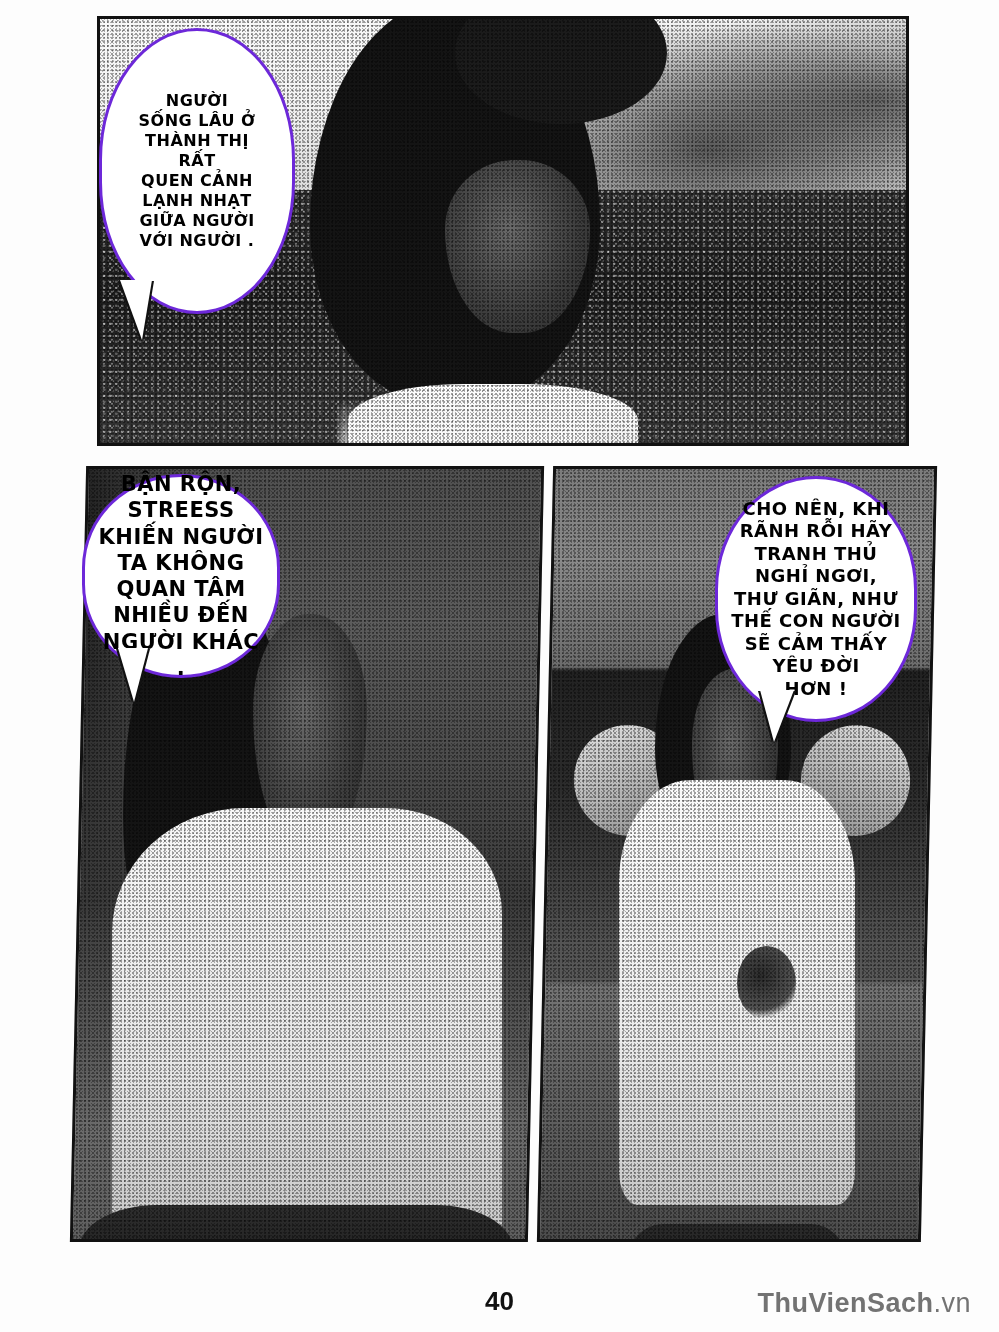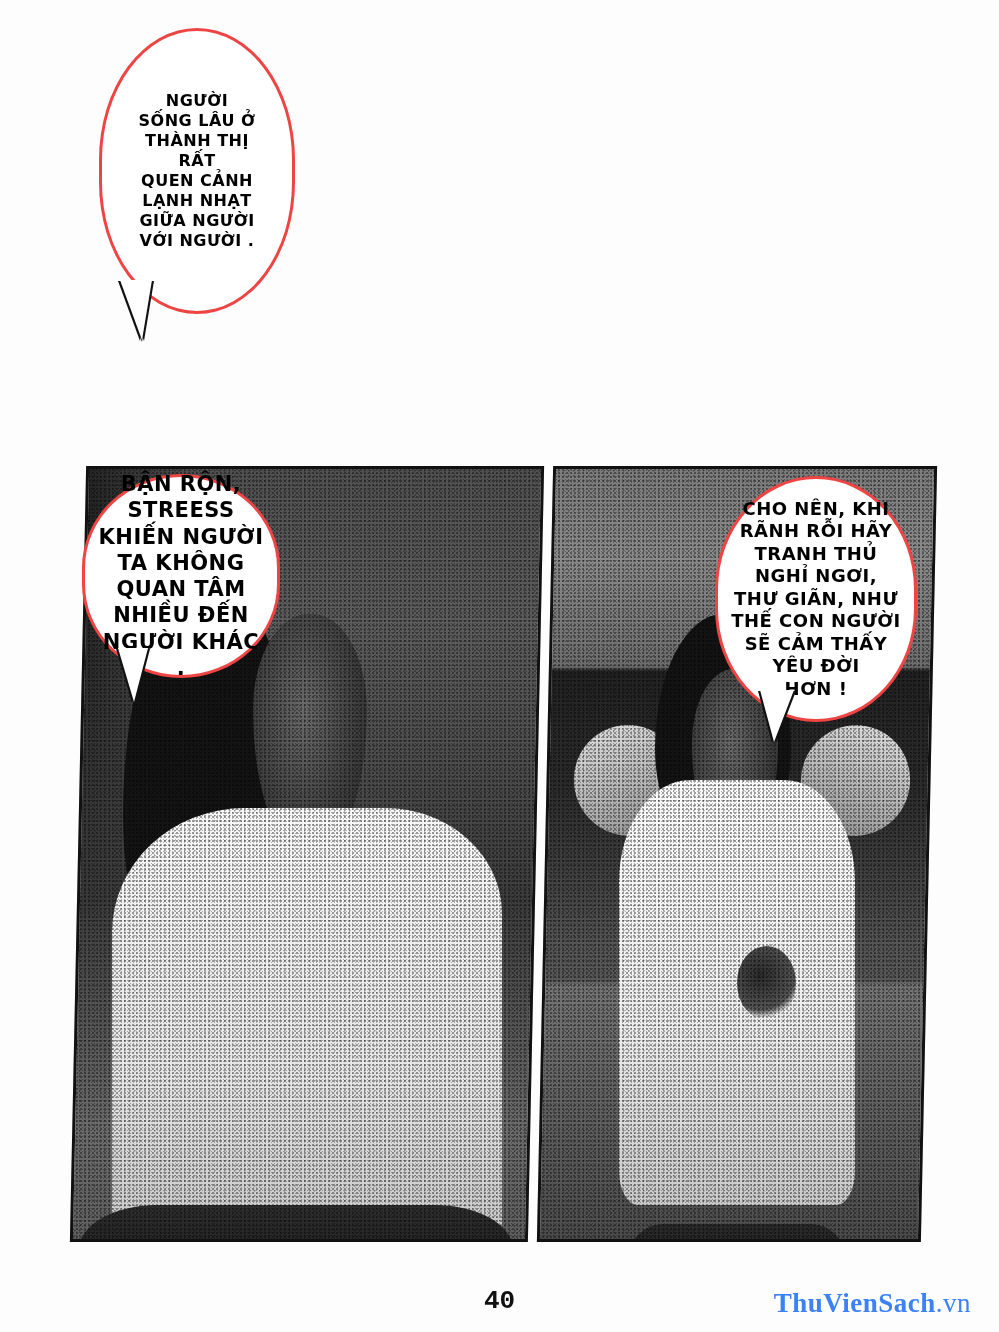--- a/index.html
+++ b/index.html
@@ -195,21 +195,21 @@
   .p3-motif {
     position: absolute; left: 50%; top: 60%; width: 13%; height: 8%;
     background: radial-gradient(circle at 40% 40%, #2a2a2a 0%, #555 60%, rgba(0,0,0,0) 75%);
     border-radius: 50%;
   }
 
   
   .balloon {
     position: absolute;
     background: #ffffff;
-    border: 3px solid #ef4444;
+    border: 3px solid #6d28d9;
     border-radius: 50% / 46%;
     display: flex;
     align-items: center;
     justify-content: center;
     text-align: center;
     z-index: 5;
   }
   .balloon-text {
     font-family: "DejaVu Sans", sans-serif;
     font-weight: 700;
@@ -254,52 +254,69 @@
     border-top: 52px solid #fff;
     filter: drop-shadow(-2px 1px 0 #111) drop-shadow(2px 1px 0 #111);
   }
 
   
   #page-number {
     position: absolute;
     left: 0; right: 0;
     top: 1286px;
     text-align: center;
-    font-family: Liberation Mono, monospace;
+    font-family: Liberation Sans, sans-serif;
     font-weight: 700;
     font-size: 26px;
     color: #111;
   }
   #watermark {
     position: absolute;
     right: 28px;
     top: 1288px;
-    font-family: Liberation Serif, serif;
+    font-family: Liberation Sans, sans-serif;
     font-size: 27px;
-    color: #3b82f6;
+    color: #737373;
     letter-spacing: 0.5px;
     font-style: italic;
     white-space: nowrap;
   }
   #watermark .wm-a { font-weight: 700; font-style: normal; }
   #watermark .wm-b { font-weight: 400; font-style: normal; }
 
   .signature {
     position: absolute;
     font-size: 8px;
     color: #222;
     font-family: "DejaVu Sans", sans-serif;
     opacity: 0.7;
   }
 </style>
 </head>
 <body>
 
 <div class="page">
 
+  <div class="panel" id="panel-1">
+    <div class="panel-inner">
+      <div class="photo">
+        <div class="p1-sky"></div>
+        <div class="p1-bush"></div>
+        <div class="p1-field"></div>
+        <div class="p1-field-noise"></div>
+        <div class="fig-hair" id="p1-hair"></div>
+        <div class="fig-hair" id="p1-hair2"></div>
+        <div class="fig-face" id="p1-face"></div>
+        <div class="fig-body" id="p1-shoulder"></div>
+        <div class="p1-white-bottom"></div>
+        <div class="grain"></div>
+      </div>
+      <div class="signature" style="right:8px;bottom:6px;">RM</div>
+    </div>
+  </div>
 
   <div class="panel" id="panel-2">
     <div class="panel-inner">
       <div class="photo">
         <div class="p2-bg"></div>
         <div class="p2-dark-left"></div>
         <div class="fig-hair" id="p2-hair"></div>
         <div class="fig-face" id="p2-face"></div>
         <div class="fig-body" id="p2-body"></div>
         <div class="p2-jeans"></div>

